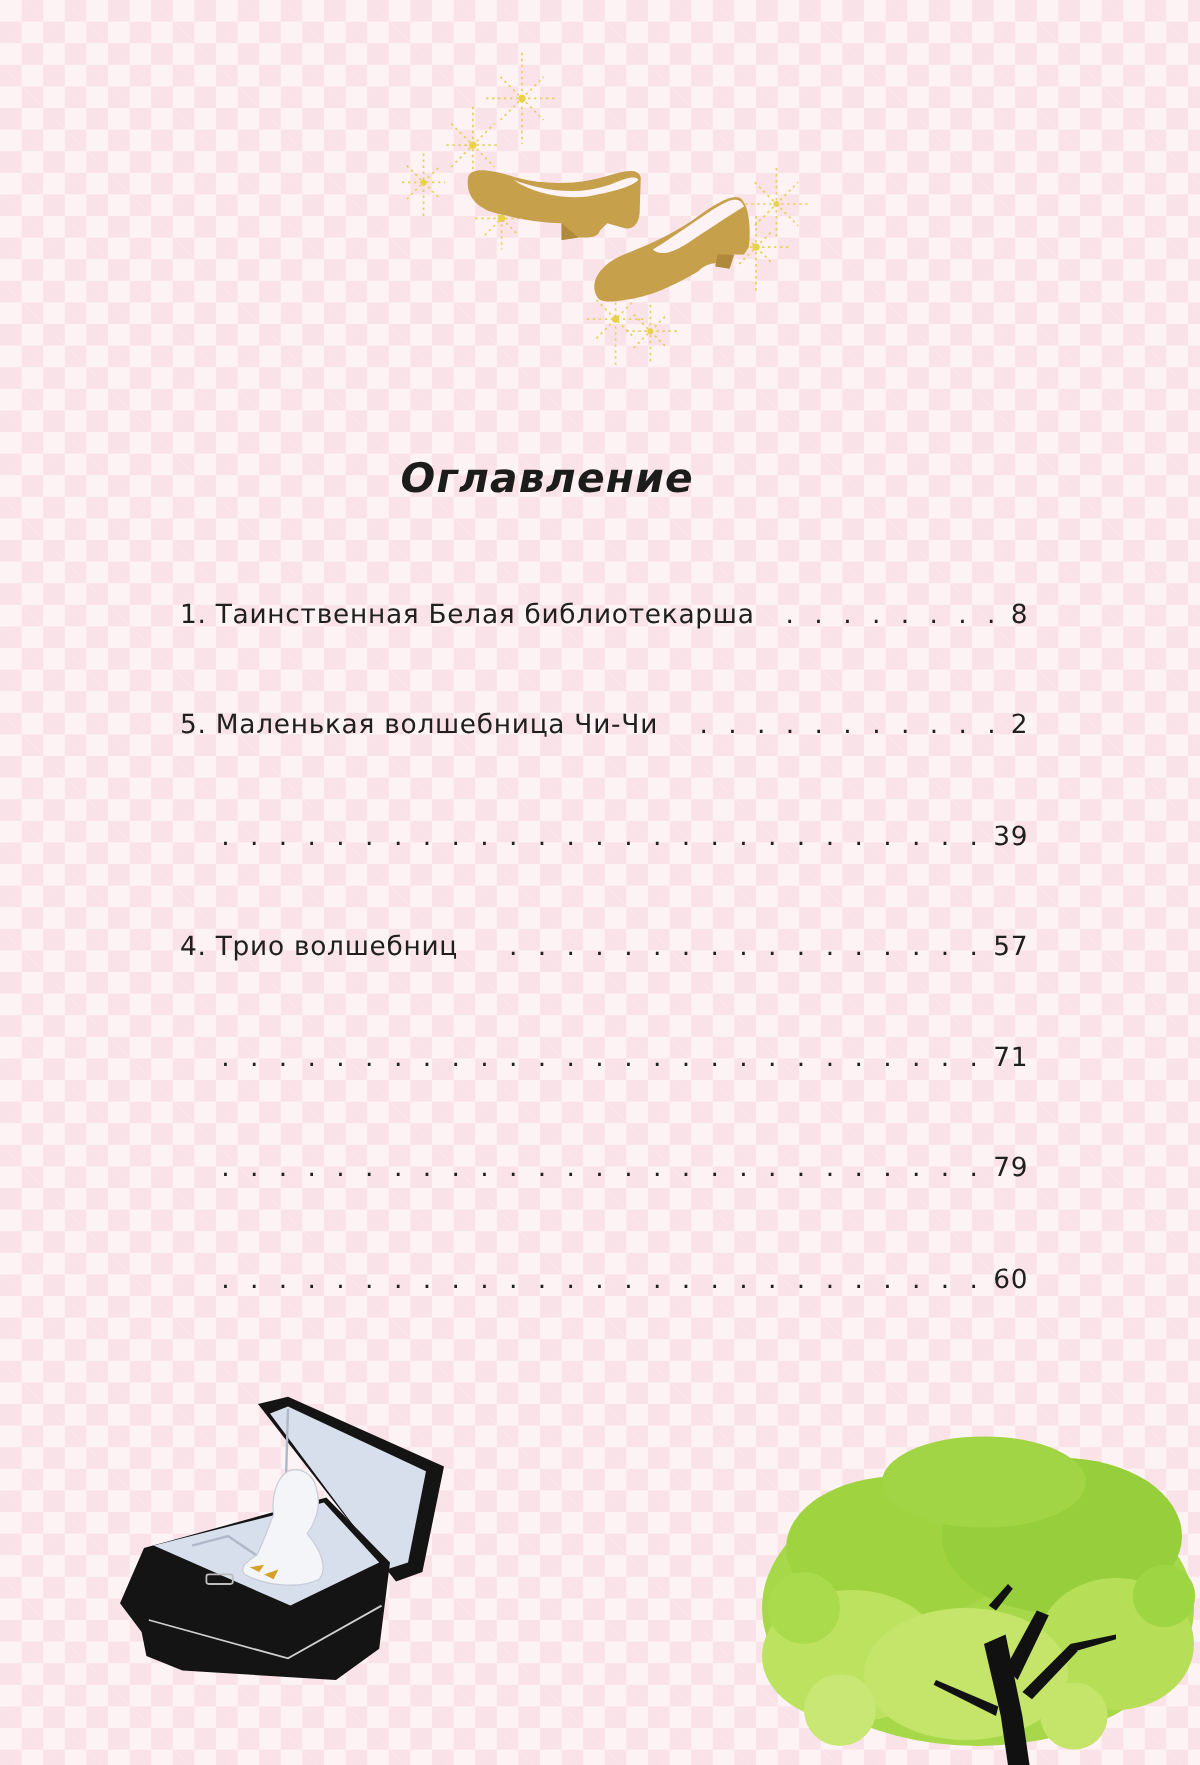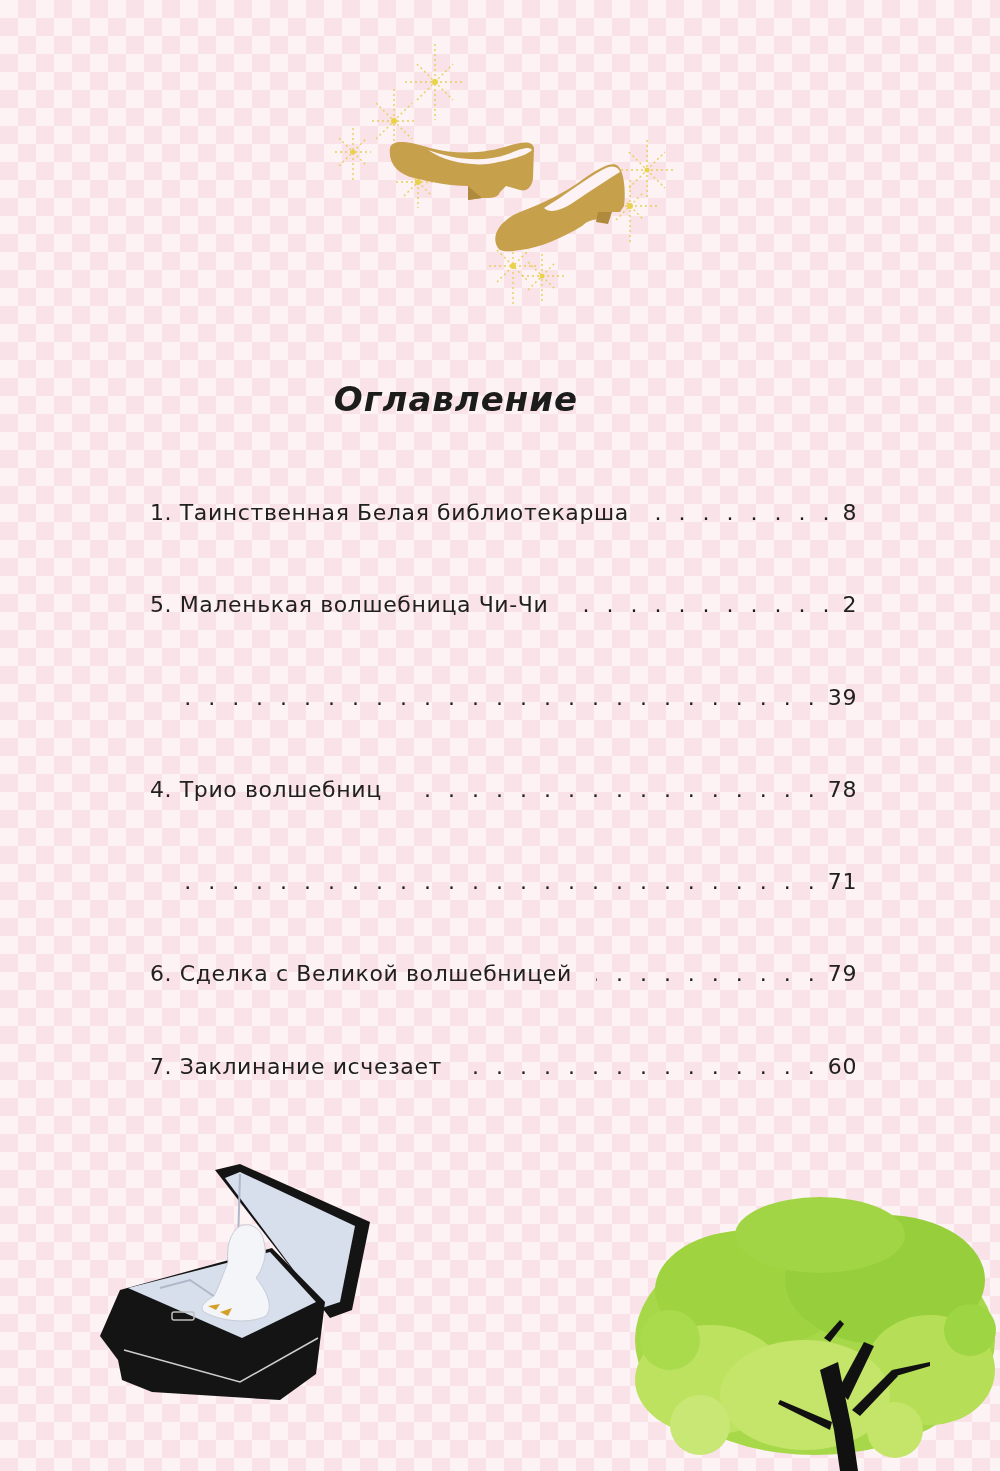--- a/index.html
+++ b/index.html
@@ -169,33 +169,31 @@
     <span class="toc-leader">. . . . . . . . . . . . . . . . . . . . . . . . . . . . . . . . . . . . . . . . .</span>
     <span class="toc-page">2</span>
   </li>
   <li class="toc-item">
     <span class="toc-leader">. . . . . . . . . . . . . . . . . . . . . . . . . . . . . . . . . . . . . . . . .</span>
     <span class="toc-page">39</span>
   </li>
   <li class="toc-item">
     <span class="toc-label">4. Трио волшебниц</span>
     <span class="toc-leader">. . . . . . . . . . . . . . . . . . . . . . . . . . . . . . . . . . . . . . . . .</span>
-    <span class="toc-page">78</span>
+    <span class="toc-page">57</span>
   </li>
   <li class="toc-item">
     <span class="toc-leader">. . . . . . . . . . . . . . . . . . . . . . . . . . . . . . . . . . . . . . . . .</span>
     <span class="toc-page">71</span>
   </li>
   <li class="toc-item">
-    <span class="toc-label">6. Сделка с Великой волшебницей</span>
     <span class="toc-leader">. . . . . . . . . . . . . . . . . . . . . . . . . . . . . . . . . . . . . . . . .</span>
     <span class="toc-page">79</span>
   </li>
   <li class="toc-item">
-    <span class="toc-label">7. Заклинание исчезает</span>
     <span class="toc-leader">. . . . . . . . . . . . . . . . . . . . . . . . . . . . . . . . . . . . . . . . .</span>
     <span class="toc-page">60</span>
   </li>
 </ol>
 
 <svg class="musicbox" viewBox="0 0 290 240">
 
   <path d="M125 10 L150 4 L280 62 L262 150 L240 158 Z" fill="#141414"></path>
   <path d="M135 18 L150 12 L265 66 L250 142 L232 148 Z" fill="#d7dfec"></path>
   <path d="M150 14 L148 84 L232 146" stroke="#aeb8c8" stroke-width="2" fill="none"></path>

